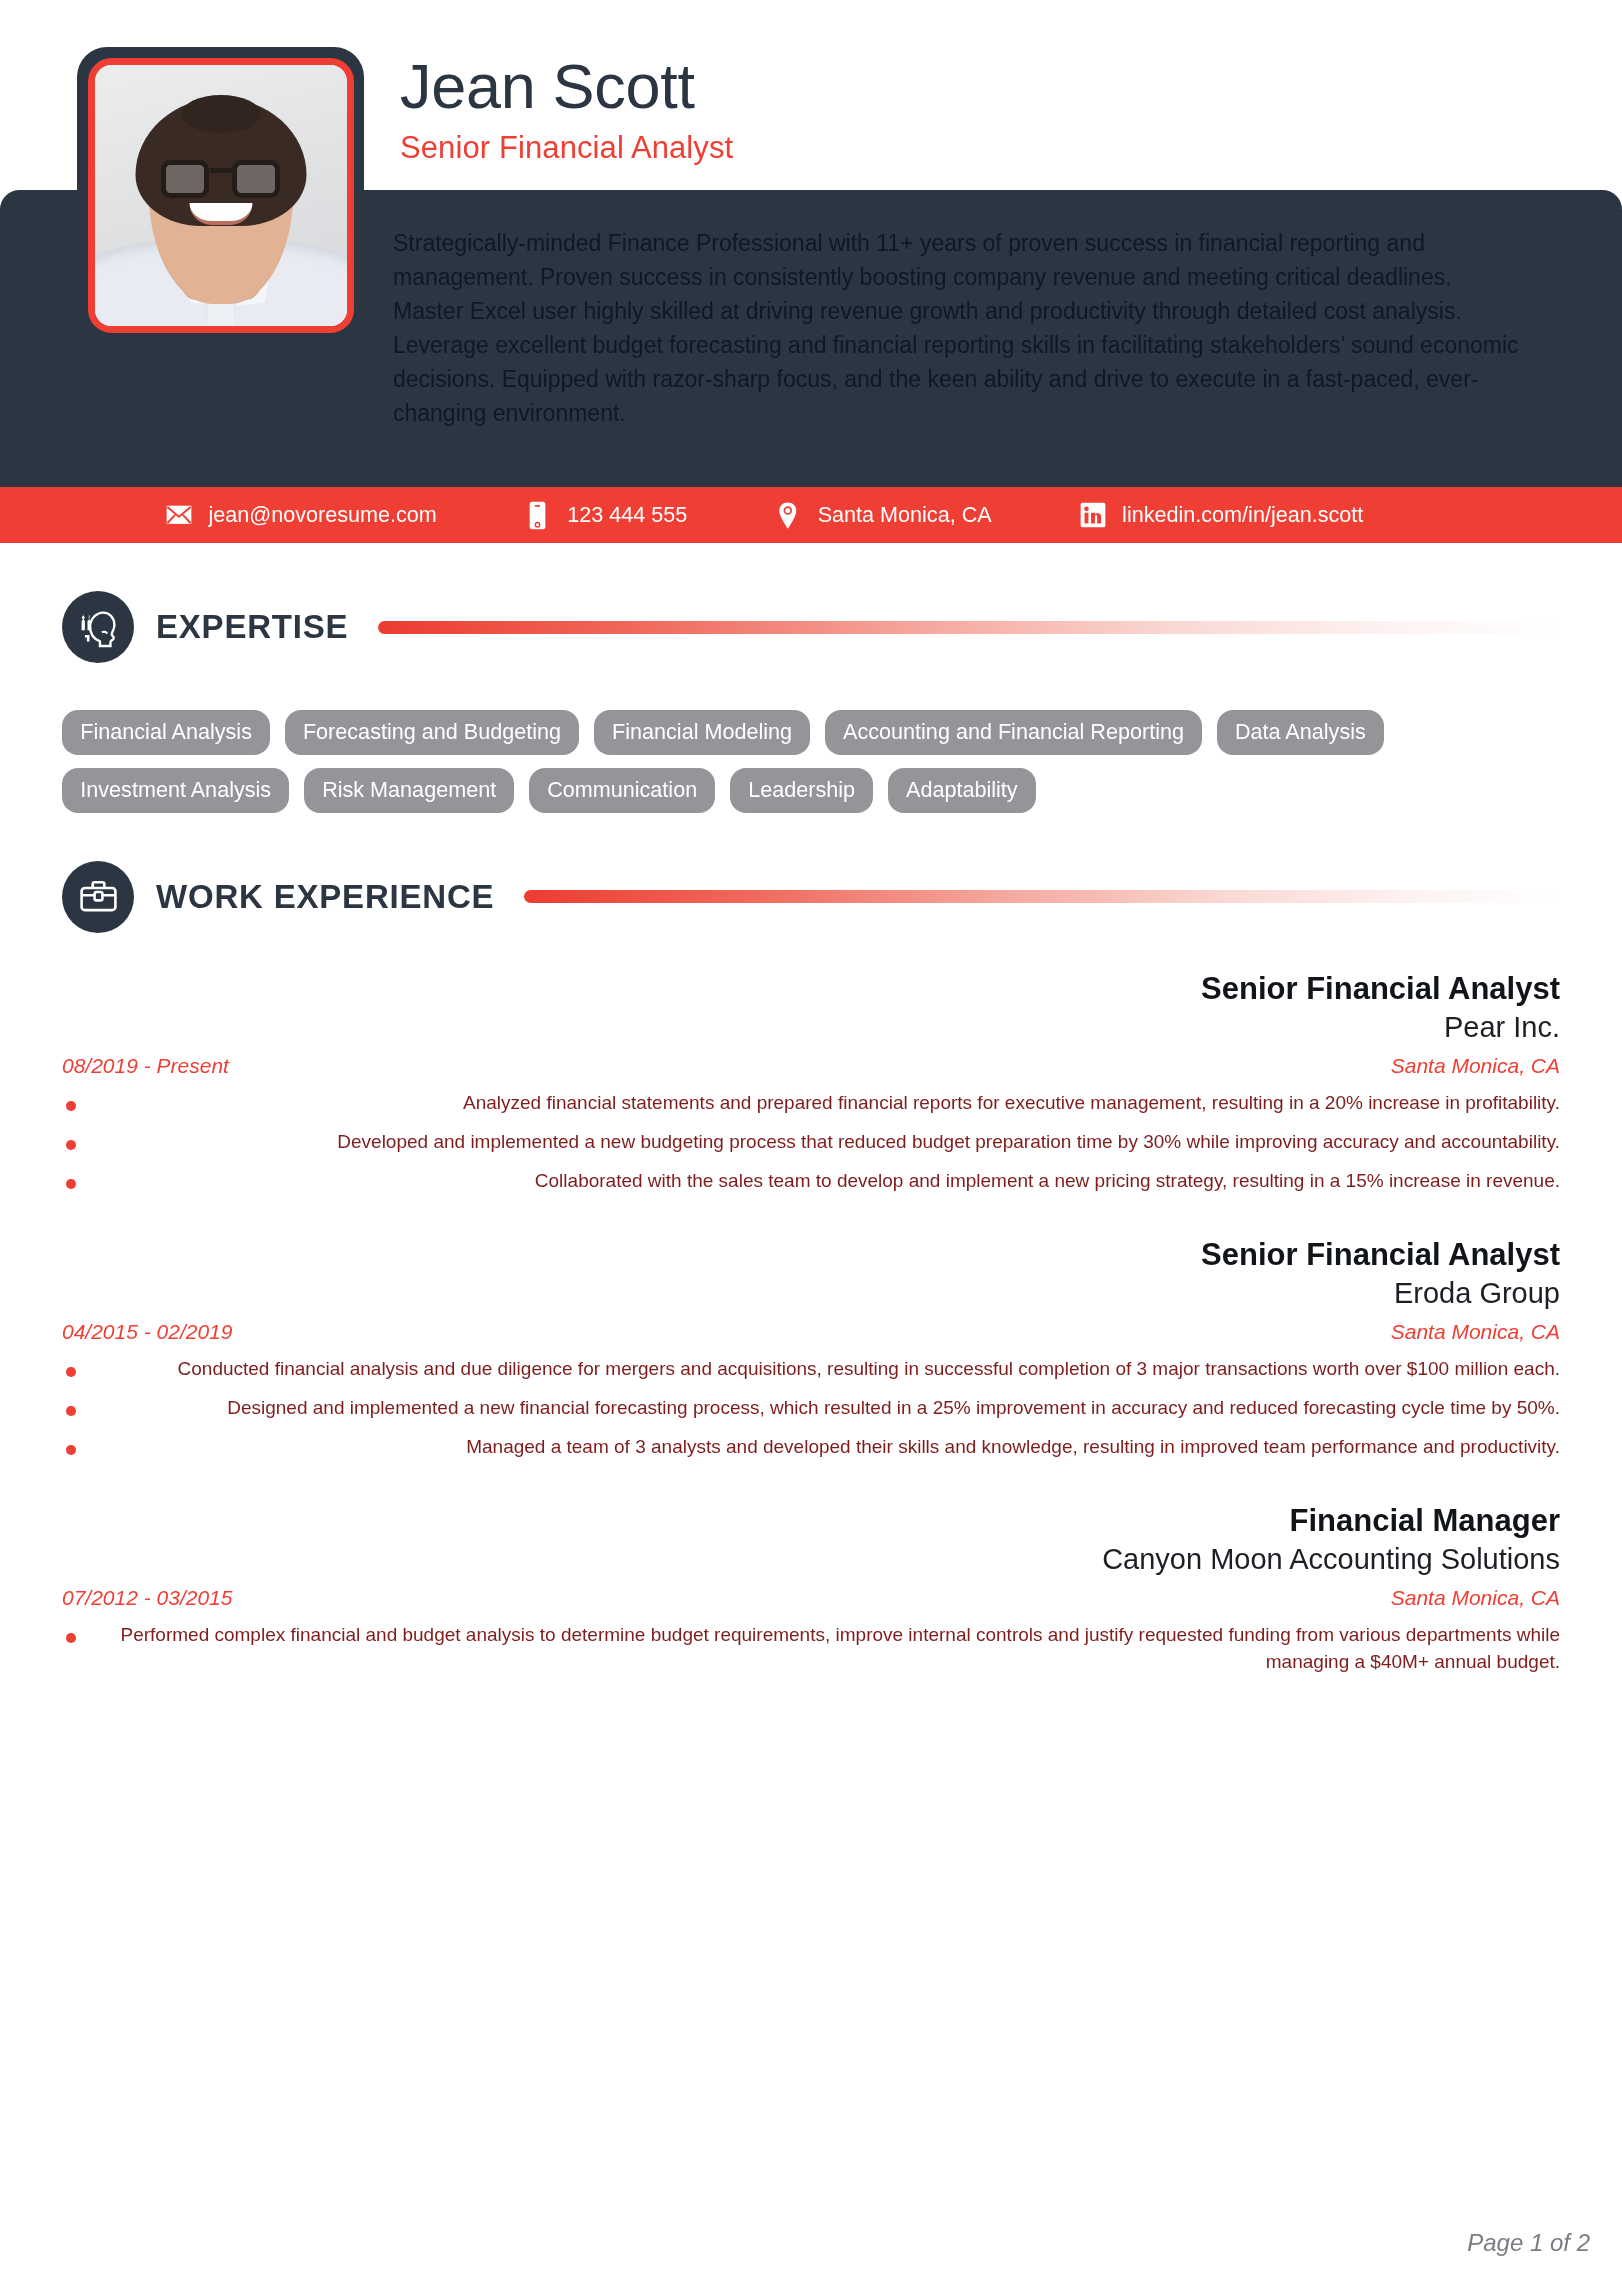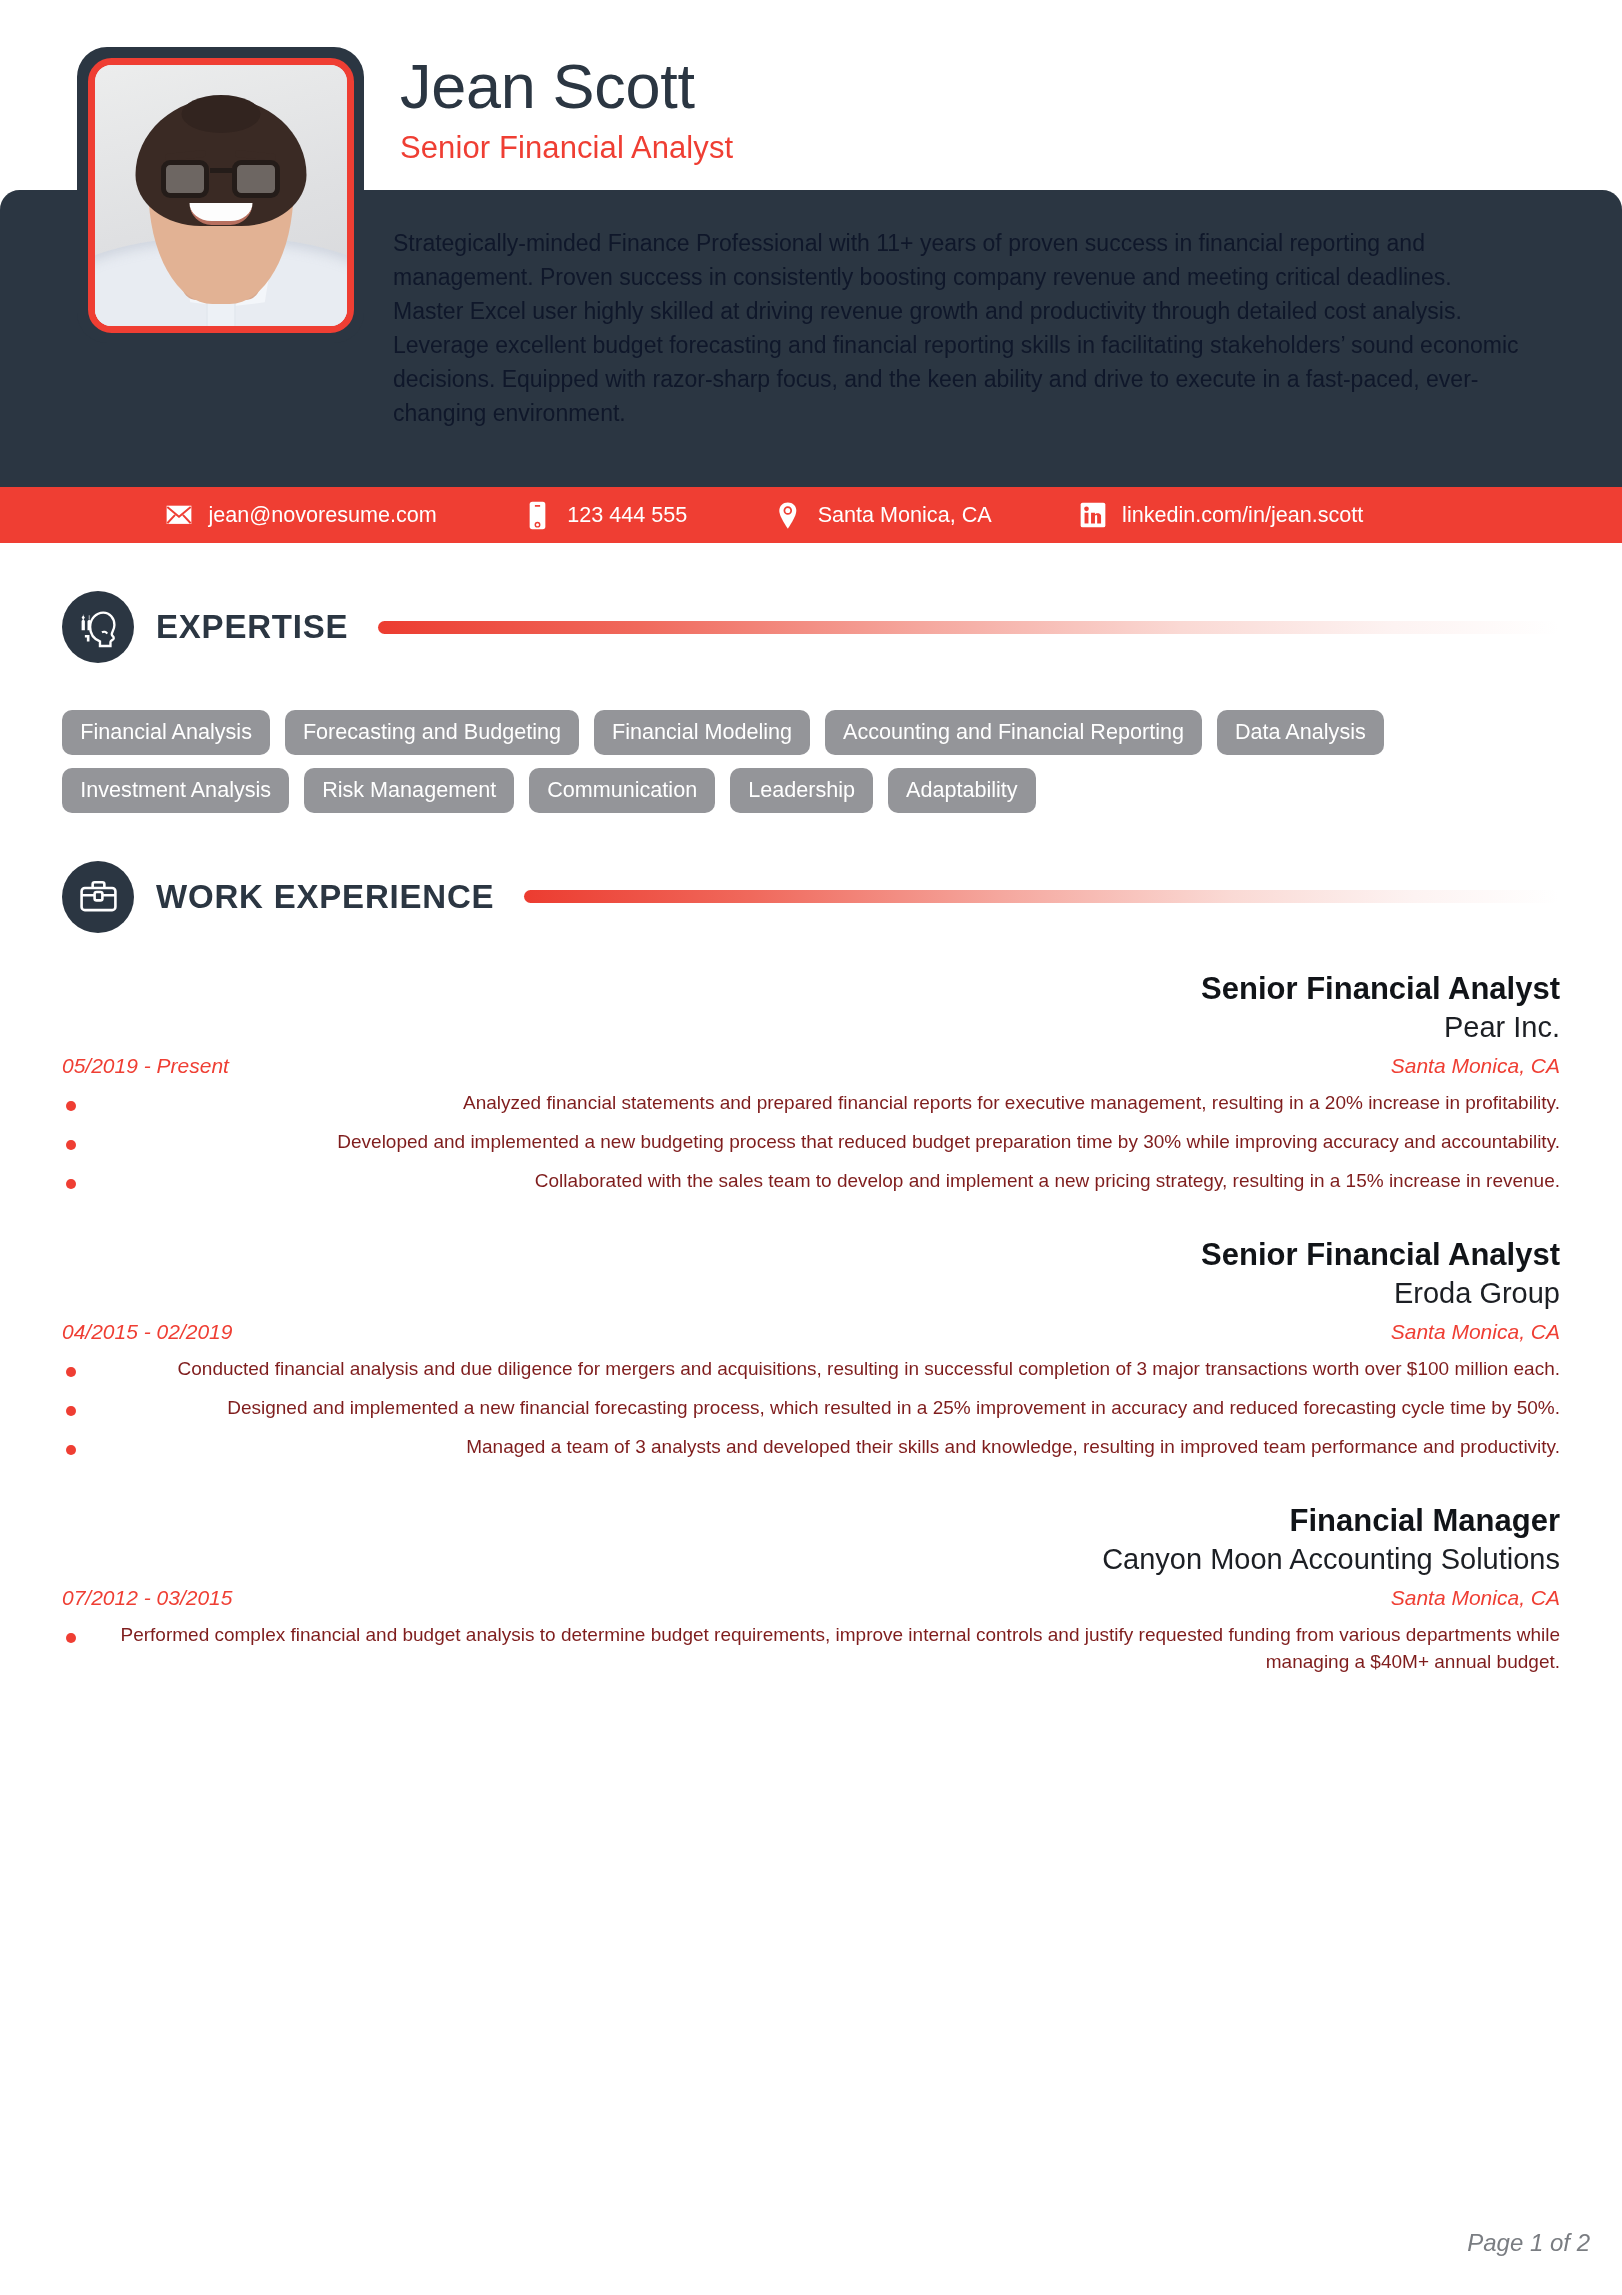--- a/index.html
+++ b/index.html
@@ -260,21 +260,21 @@
     display: flex;
     flex-wrap: wrap;
     padding: 0 62px;
     margin-top: 47px;
     gap: 13px 14.4px;
   }
   .tag {
     background: #949599;
     color: #ffffff;
     font-size: 21.6px;
-    border-radius: 10px;
+    border-radius: 16px;
     padding: 11px 18.3px 12.4px 18.3px;
     line-height: 1;
     white-space: nowrap;
   }
 
   
   .jobs { padding: 0 62px; margin-top: 37px; }
   .job { margin-bottom: 10.5px; }
   .job-role {
     font-size: 31px;
@@ -465,21 +465,21 @@
       <div class="sec-title">WORK EXPERIENCE</div>
       <div class="sec-rule"></div>
     </div>
 
     <div class="jobs">
 
       <div class="job">
         <div class="job-role">Senior Financial Analyst</div>
         <div class="job-company">Pear Inc.</div>
         <div class="job-meta">
-          <span>05/2019 - Present</span>
+          <span>08/2019 - Present</span>
           <span>Santa Monica, CA</span>
         </div>
         <ul class="bullets">
           <li class="bullet">Analyzed financial statements and prepared financial reports for executive management, resulting in a 20% increase in profitability.</li>
           <li class="bullet">Developed and implemented a new budgeting process that reduced budget preparation time by 30% while improving accuracy and accountability.</li>
           <li class="bullet">Collaborated with the sales team to develop and implement a new pricing strategy, resulting in a 15% increase in revenue.</li>
         </ul>
       </div>
 
       <div class="spacer-md"></div>

